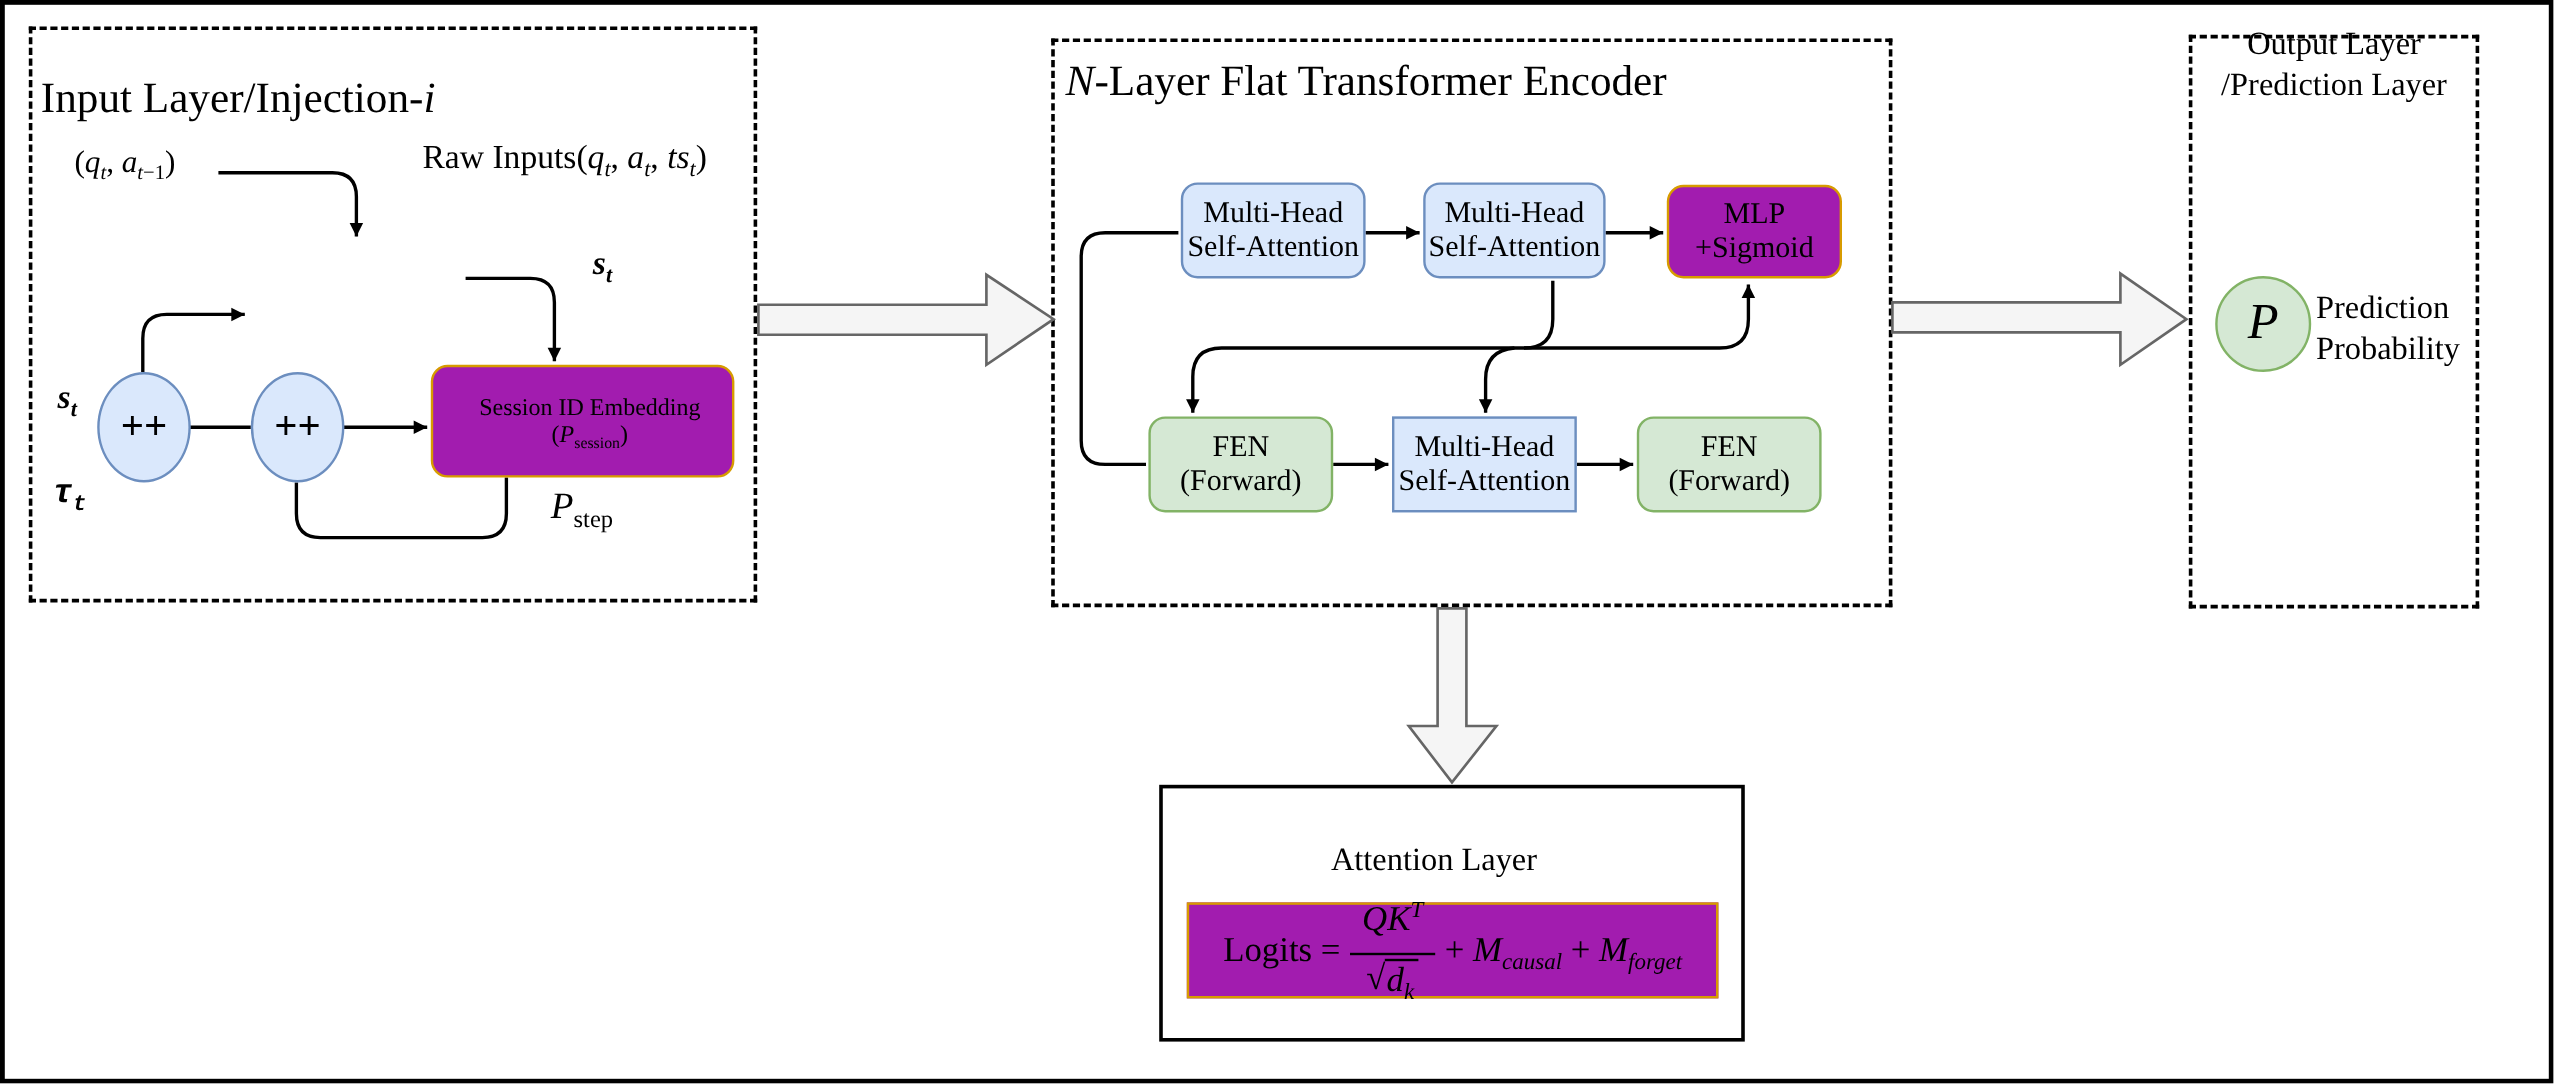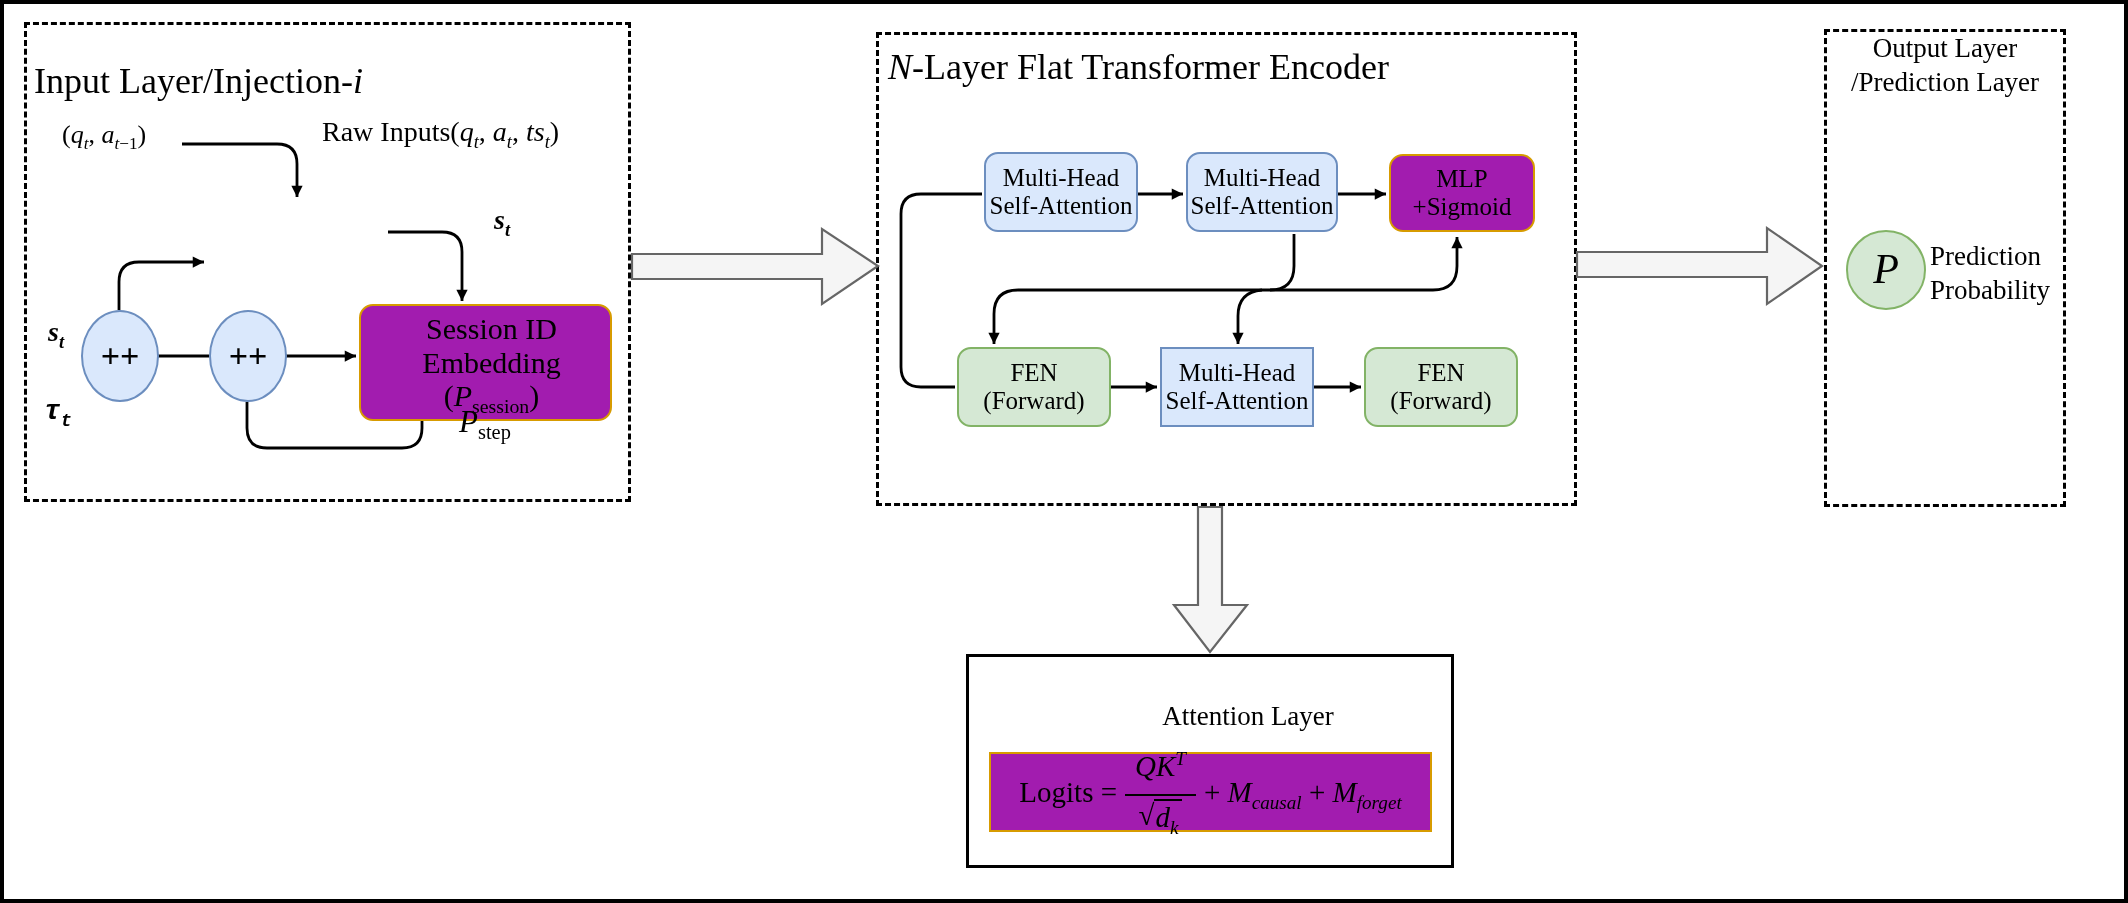--- a/index.html
+++ b/index.html
@@ -19,21 +19,21 @@
   .blue{background:#dae8fc;border:2px solid #6c8ebf;border-radius:14px;}
   .blue.square{border-radius:0;}
   .orange{background:#a21caf;border:2.5px solid #d79b00;border-radius:14px;}
   .ellipse{background:#dae8fc;border:2px solid #6c8ebf;border-radius:50%;font-weight:bold;font-size:34px;z-index:2;}
   .circle{background:#d5e8d4;border:2.5px solid #82b366;border-radius:50%;font-size:42px;z-index:2;}
   .lbl{position:absolute;z-index:3;white-space:pre-line;}
   .title{font-size:36px;}
   .small-title{font-size:27px;text-align:center;line-height:1.25;}
   .mathlbl{font-size:28px;}
   .bold{font-weight:bold;}
-  .f26{font-size:26px;} .f28{font-size:28px;} .f29{font-size:29px;} .f31{font-size:31px;}
+  .f26{font-size:26px;} .f28{font-size:28px;margin-left:30px;} .f29{font-size:29px;} .f31{font-size:31px;}
   sub,sup{font-size:66%;line-height:0;}
   .frac{display:inline-flex;flex-direction:column;align-items:center;vertical-align:middle;margin:0 8px;line-height:1.15;}
   .frac .num{border-bottom:2.5px solid #000;padding:0 10px 11px;}
   .frac .den{padding-top:3px;}
   .sqrt{display:inline-flex;align-items:flex-start;}
   .sqrt .rad{font-style:normal;}
   .sqrt .radicand{border-top:2.5px solid #000;padding:0 4px 0 1px;}
   .formula-row{display:flex;align-items:center;font-size:29px;}
 </style>
 </head>
@@ -85,21 +85,21 @@
   <div class="node ellipse" style="left:77px;top:306px;width:78px;height:92px;">
     <div>++</div>
   </div>
 
   <div class="node ellipse" style="left:205px;top:306px;width:78px;height:92px;">
     <div>++</div>
   </div>
 
   <div class="lbl mathlbl bold" style="left:40px;top:392px;font-family:Liberation Mono, monospace;"><i>τ</i><sub><i>t</i></sub></div>
 
-  <div class="node orange" style="left:355px;top:300px;width:253px;height:117px;font-size:30px;padding-left:12px;">
+  <div class="node orange" style="left:355px;top:300px;width:253px;height:94px;font-size:20px;padding-left:12px;">
     <div>Session ID Embedding</div>
     <div>(<i>P</i><sub>session</sub>)</div>
   </div>
 
   <div class="lbl f31" style="left:455px;top:400px;"><i>P</i><sub>step</sub></div>
 
 
   <div class="dashed-box" style="left:872px;top:28px;width:701px;height:474px;"></div>
 
   <div class="lbl title" style="left:884px;top:42px;"><i>N</i>-Layer Flat Transformer Encoder</div>
@@ -129,33 +129,33 @@
 Self-Attention</div>
   </div>
 
   <div class="node green" style="left:1360px;top:343px;width:154px;height:80px;">
     <div>FEN
 (Forward)</div>
   </div>
 
   <div class="dashed-box" style="left:1820px;top:25px;width:242px;height:478px;"></div>
 
-  <div class="lbl small-title" style="left:1820px;top:28px;width:242px;">Output Layer
+  <div class="lbl small-title" style="left:1820px;top:16px;width:242px;">Output Layer
 /Prediction Layer</div>
 
   <div class="node circle" style="left:1842px;top:226px;width:80px;height:80px;">
     <div><i>P</i></div>
   </div>
 
   <div class="lbl small-title" style="left:1926px;top:236px;text-align:left;">Prediction
 Probability</div>
 
   <div class="solid-box" style="left:962px;top:650px;width:488px;height:214px;"></div>
 
-  <div class="lbl small-title" style="left:1000px;top:662px;width:488px;z-index:3;">
+  <div class="lbl small-title" style="left:947px;top:662px;width:488px;z-index:3;">
     <div>Attention Layer</div>
     <div>Injection<sub><i>i</i></sub></div>
   </div>
 
   <div class="node orange" style="left:985px;top:748px;width:443px;height:80px;border-radius:0;z-index:3;">
     <div class="formula-row">
       <span>Logits = </span>
       <span class="frac">
         <span class="num"><i>QK</i><sup><i>T</i></sup></span>
         <span class="den"><span class="sqrt"><span class="rad">√</span><span class="radicand"><i>d</i><sub><i>k</i></sub></span></span></span>

